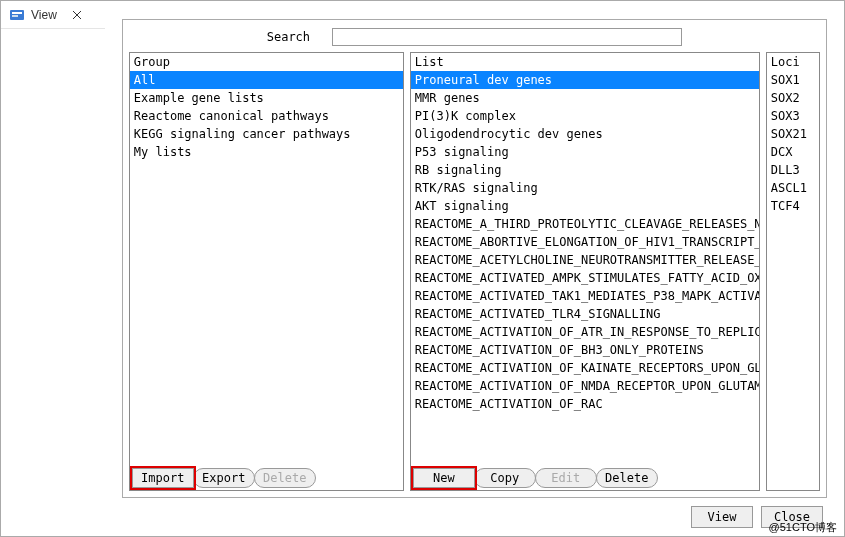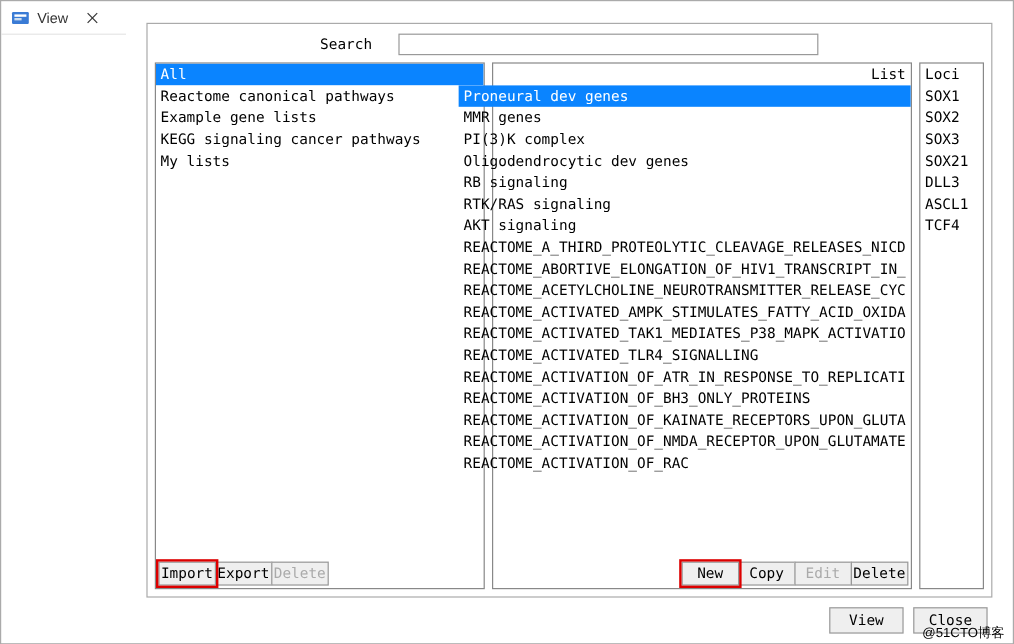--- a/index.html
+++ b/index.html
@@ -85,21 +85,21 @@
     min-height: 0;
   }
   .panel {
     border: 1px solid #888;
     display: flex;
     flex-direction: column;
     min-height: 0;
     background: #fff;
   }
   .panel.group-panel { width: 275px; }
-  .panel.list-panel  { width: 350px; align-items: flex-end; }
+  .panel.list-panel  { width: 350px; }
   .panel.loci-panel  { flex: 1; }
   .panel-header {
     font-family: "SimSun", monospace;
     font-size: 12px;
     padding: 2px 4px;
     border-bottom: 0;
   }
   .listbox {
     flex: 1;
     overflow-y: auto;
@@ -118,31 +118,31 @@
     color: #fff;
   }
   .panel-btnrow {
     display: flex;
     padding: 4px 2px 2px 2px;
     gap: 0;
   }
   .panel-btnrow button {
     font-family: "SimSun", monospace;
     font-size: 12px;
-    width: 48px;
+    width: 62px;
     height: 20px;
     border: 1px solid #999;
     background: #efefef;
     cursor: pointer;
   }
   .panel-btnrow button:disabled {
     color: #aaa;
     cursor: default;
   }
-  .panel-btnrow button + button { margin-left: -1px; }
+  .panel-btnrow button + button { margin-left: -1px; border-radius: 10px; }
   .red-highlight {
     outline: 2px solid #d00;
     outline-offset: 0;
     position: relative;
     z-index: 2;
   }
   .bottom-btns {
     display: flex;
     justify-content: flex-end;
     gap: 8px;
@@ -198,41 +198,43 @@
     <div class="outer-panel">
 
       <div class="search-row">
         <label>Search</label>
         <input class="search-input" type="text" value="" style="">
       </div>
 
       <div class="panels">
 
         <div class="panel group-panel">
+          <div class="panel-header">Group</div>
           <div class="listbox" id="group-listbox">
               <div class="item selected">All</div>
+              <div class="item">Example gene lists</div>
               <div class="item">Reactome canonical pathways</div>
-              <div class="item">Example gene lists</div>
               <div class="item">KEGG signaling cancer pathways</div>
               <div class="item">My lists</div>
             </div>
           <div class="panel-btnrow">
             <button class="red-highlight">Import</button>
             <button>Export</button>
             <button disabled="">Delete</button>
           </div>
         </div>
 
         <div class="panel list-panel">
           <div class="panel-header">List</div>
           <div class="listbox" id="list-listbox">
               <div class="item selected">Proneural dev genes</div>
               <div class="item">MMR genes</div>
               <div class="item">PI(3)K complex</div>
               <div class="item">Oligodendrocytic dev genes</div>
+              <div class="item">P53 signaling</div>
               <div class="item">RB signaling</div>
               <div class="item">RTK/RAS signaling</div>
               <div class="item">AKT signaling</div>
               <div class="item">REACTOME_A_THIRD_PROTEOLYTIC_CLEAVAGE_RELEASES_NICD</div>
               <div class="item">REACTOME_ABORTIVE_ELONGATION_OF_HIV1_TRANSCRIPT_IN_</div>
               <div class="item">REACTOME_ACETYLCHOLINE_NEUROTRANSMITTER_RELEASE_CYC</div>
               <div class="item">REACTOME_ACTIVATED_AMPK_STIMULATES_FATTY_ACID_OXIDA</div>
               <div class="item">REACTOME_ACTIVATED_TAK1_MEDIATES_P38_MAPK_ACTIVATIO</div>
               <div class="item">REACTOME_ACTIVATED_TLR4_SIGNALLING</div>
               <div class="item">REACTOME_ACTIVATION_OF_ATR_IN_RESPONSE_TO_REPLICATI</div>
@@ -249,20 +251,21 @@
           </div>
         </div>
 
         <div class="panel loci-panel">
           <div class="panel-header">Loci</div>
           <div class="listbox" id="loci-listbox">
               <div class="item">SOX1</div>
               <div class="item">SOX2</div>
               <div class="item">SOX3</div>
               <div class="item">SOX21</div>
+              <div class="item">DCX</div>
               <div class="item">DLL3</div>
               <div class="item">ASCL1</div>
               <div class="item">TCF4</div>
             </div>
         </div>
 
       </div>
     </div>
 
     <div class="bottom-btns">

